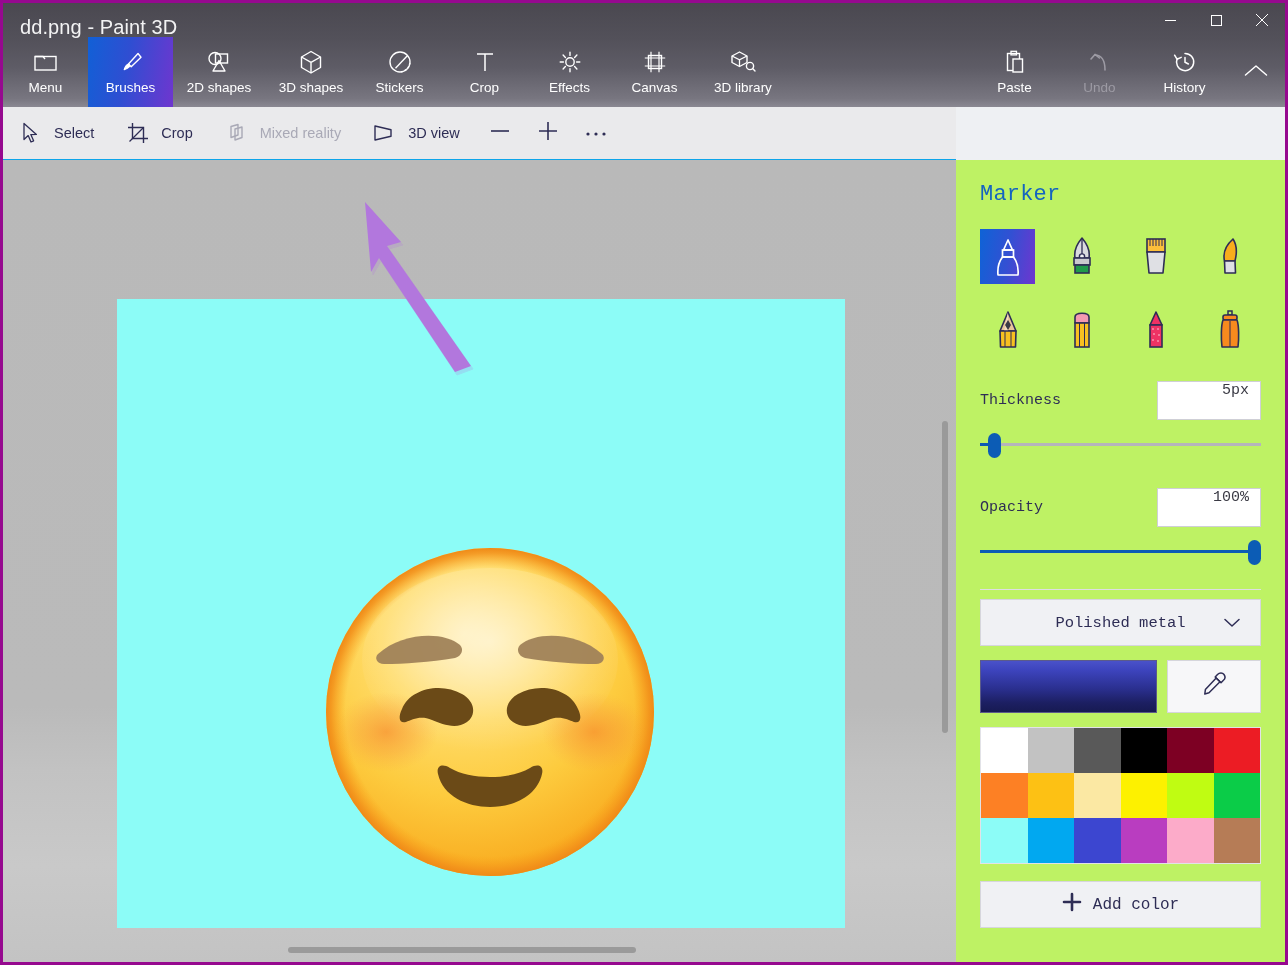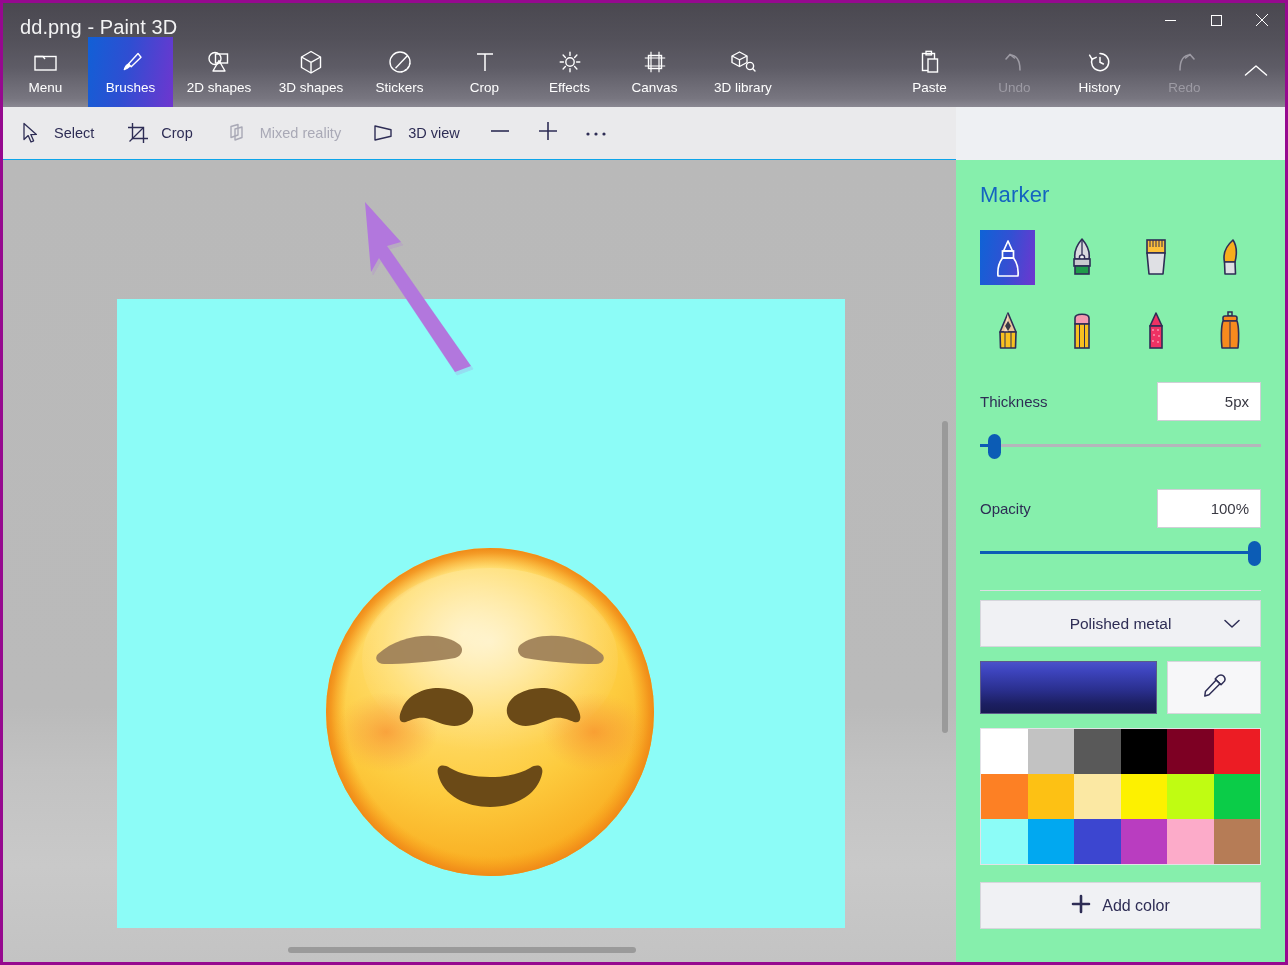--- a/index.html
+++ b/index.html
@@ -131,24 +131,25 @@
   }
   .hscroll-thumb {
     position: absolute; left: 285px; bottom: 9px;
     width: 348px; height: 6px;
     background: #9a9a9a; border-radius: 3px;
   }
 
   
   .panel {
     flex: 1 1 auto;
-    background: #86efac;
+    background: #bef264;
     padding: 22px 24px 0 24px;
     overflow: hidden;
     position: relative;
+    font-family: Liberation Mono, monospace;
   }
   .panel-title {
     font-size: 22px; color: #1464c0; font-weight: 400;
     margin-bottom: 22px; letter-spacing: .2px;
   }
   .brush-grid {
     display: grid;
     grid-template-columns: repeat(5, 55px);
     grid-auto-rows: 55px;
     gap: 18px 19px;
@@ -164,21 +165,21 @@
   .brush-cell svg { display: block; }
 
   .field-row {
     display: flex; align-items: center; justify-content: space-between;
     margin-top: 10px;
   }
   .field-label { font-size: 15px; color: #2e2d55; }
   .field-box {
     width: 104px; height: 39px;
     background: #ffffff; border: 1px solid #cfcfd6;
-    display: flex; align-items: center; justify-content: flex-end;
+    display: flex; justify-content: flex-end;
     padding-right: 11px;
     font-size: 15px; color: #3a3a44;
   }
 
   .slider { position: relative; height: 34px; margin-top: 8px; }
   .slider .track {
     position: absolute; left: 0; right: 0; top: 15px; height: 3px;
     background: #b5b5bb;
   }
   .slider .fill {
@@ -388,29 +389,20 @@
         <span class="tico">
           <svg width="24" height="24" viewBox="0 0 24 24">
             <path d="M12 3.4 A8.6 8.6 0 1 1 4.2 8.6" fill="none" stroke="#fff" stroke-width="1.5" stroke-linecap="round"></path>
             <path d="M1.6 5.2 L4 9.2 L8.2 7.4" fill="none" stroke="#fff" stroke-width="1.5" stroke-linecap="round" stroke-linejoin="round"></path>
             <path d="M12 7.6 L12 12.2 L15.4 14" fill="none" stroke="#fff" stroke-width="1.5" stroke-linecap="round"></path>
           </svg>
         </span>
         <span>History</span>
       </div>
 
-      <div class="tab disabled">
-        <span class="tico">
-          <svg width="24" height="22" viewBox="0 0 24 22">
-            <path d="M7 19 C7 9 11 4 17 4" fill="none" stroke="#9d9ba4" stroke-width="1.6" stroke-linecap="round"></path>
-            <path d="M21 8 L17 3.4 L12.6 7" fill="none" stroke="#9d9ba4" stroke-width="1.6" stroke-linecap="round" stroke-linejoin="round"></path>
-          </svg>
-        </span>
-        <span>Redo</span>
-      </div>
 
       <div class="ribbon-collapse">
         <span>
           <svg width="24" height="13" viewBox="0 0 24 13">
               <path d="M1.5 11 L12 2 L22.5 11" fill="none" stroke="#fff" stroke-width="1.5" stroke-linecap="round" stroke-linejoin="round"></path>
             </svg>
         </span>
       </div>
 
     </div>

